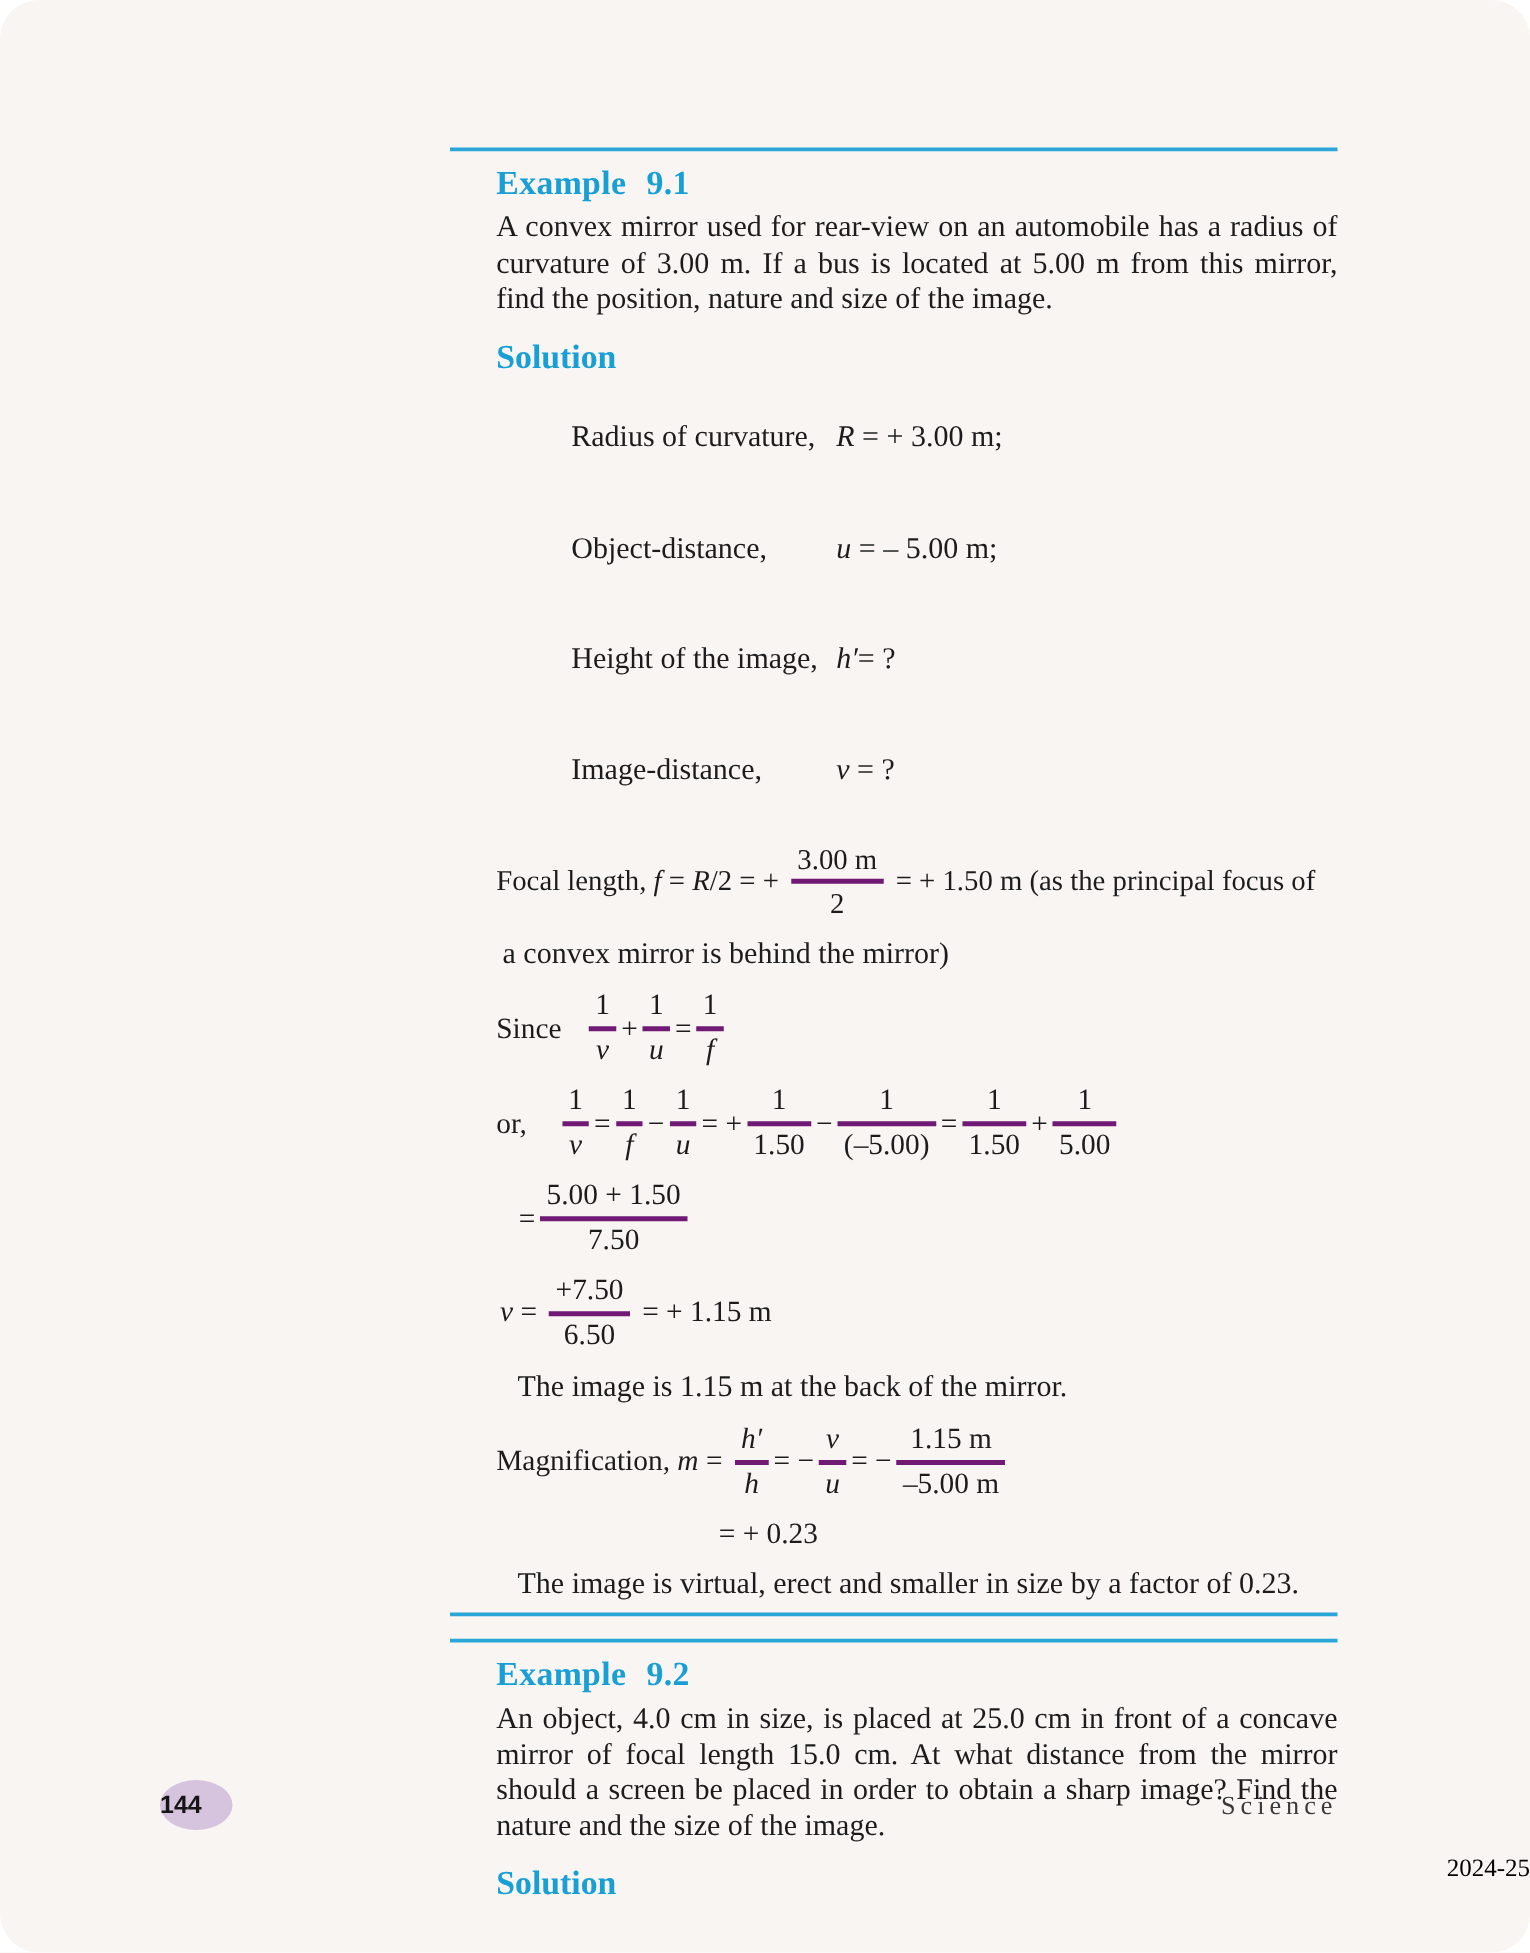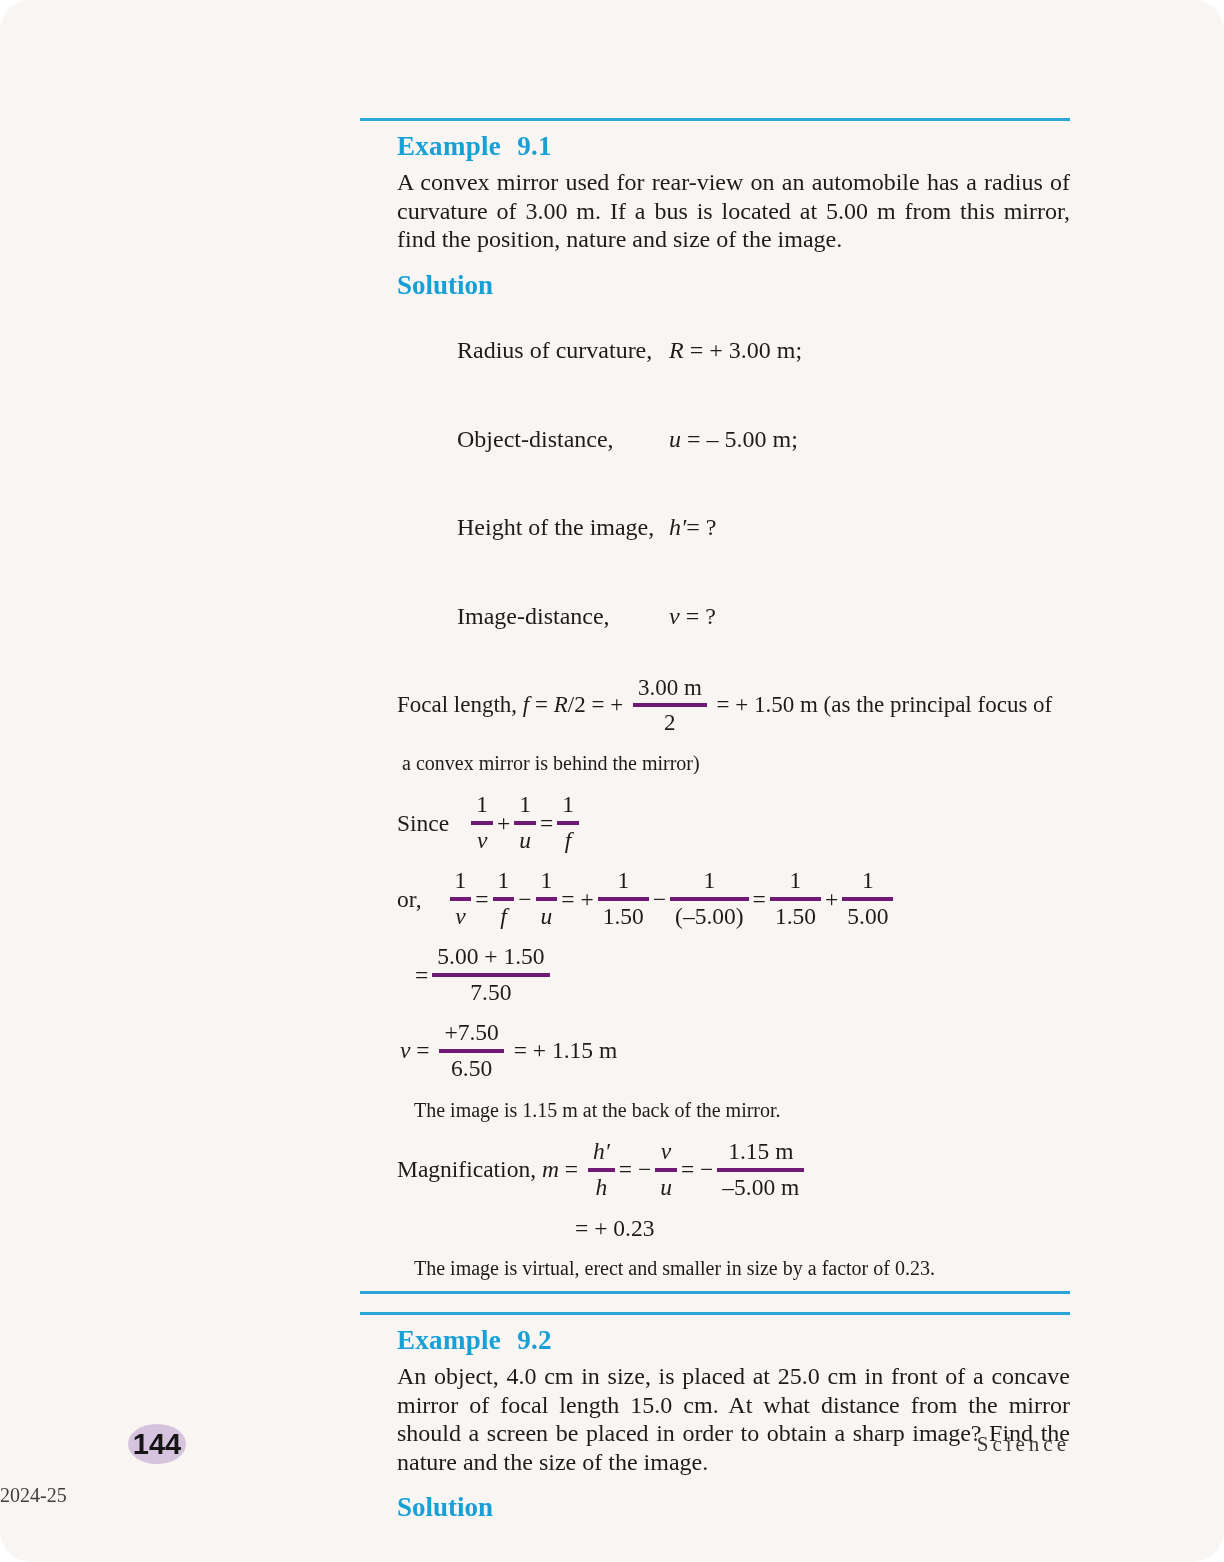--- a/index.html
+++ b/index.html
@@ -39,40 +39,40 @@
   .eq .t { white-space:pre; vertical-align:middle; display:inline-block; }
   .eq .lead { margin-right:18px; }
   .eq .lead-or { margin-right:24px; }
   .frac {
     display:inline-block; vertical-align:middle; text-align:center; margin:0 4px;
   }
   .frac .num { display:block; padding:1px 5px 4px; border-bottom:4px solid #701a75; line-height:1.02; }
   .frac .den { display:block; padding:4px 5px 1px; line-height:1.02; }
   .frac.num-it .num { font-style:italic; }
   .frac.den-it .den { font-style:italic; }
-  p.plain { font-size:20px; line-height:29px; margin:8px 0 8px 54px; }
+  p.plain { font-size:24px; line-height:29px; margin:8px 0 8px 54px; }
   p.cont { margin-left:42px; }
   .eq.step { margin-left:55px; }
   .eq.vline { margin-left:40px; }
   .eq.result { margin-left:215px; }
   .gap-between-rules { height:18px; }
   .badge {
     position:absolute; left:128px; top:1424px; width:58px; height:40px;
     background:#d6c3de; border-radius:50%;
-    display:flex; align-items:center; justify-content:center;
+    display:flex; align-items:center; 
     font-family:"Liberation Sans","DejaVu Sans",sans-serif;
-    font-weight:bold; font-size:29px; color:#161616;
+    font-weight:bold; font-size:20px; color:#161616;
   }
   .science {
     position:absolute; right:154px; top:1432px;
     font-size:21px; letter-spacing:4px; color:#3a3a3a;
   }
   .year {
     position:absolute; left:0; top:1484px; width:100%;
-    text-align:left; font-size:20px; color:#404040;
+    text-align:right; font-size:20px; color:#000000;
   }
   .mt6 { margin-top:6px; }
 </style>
 </head>
 <body>
 
 <div class="page">
   <div class="content">
 
     <section>

